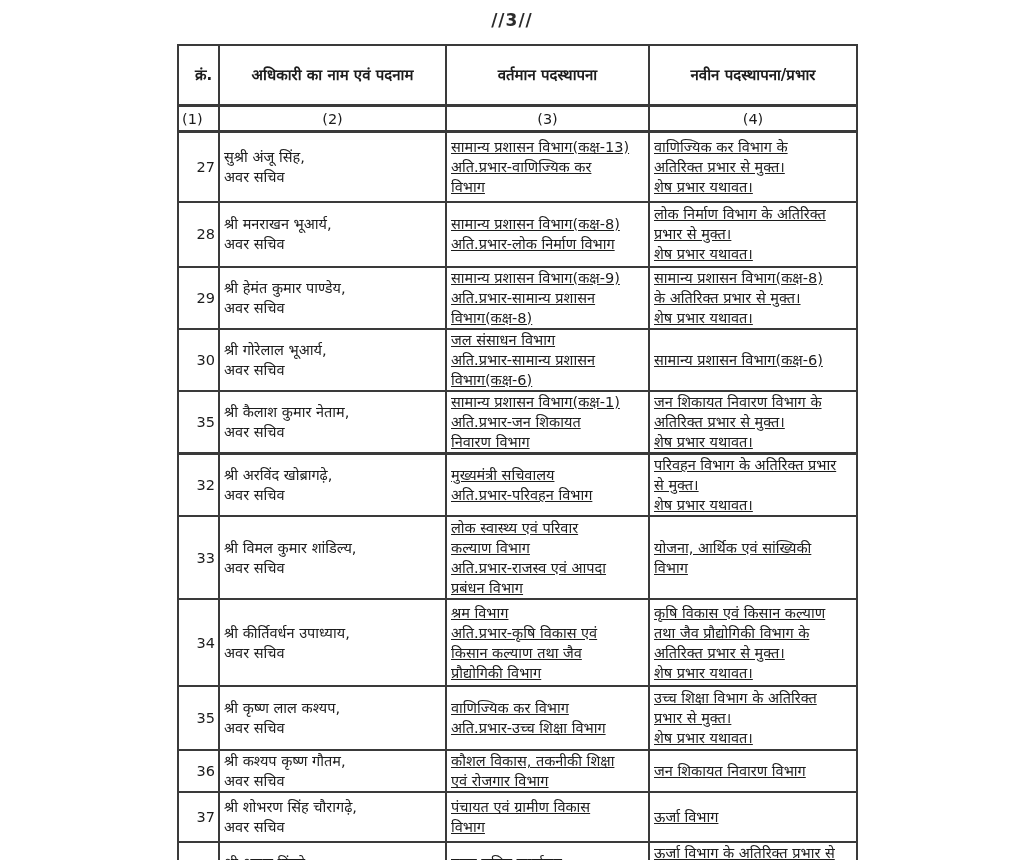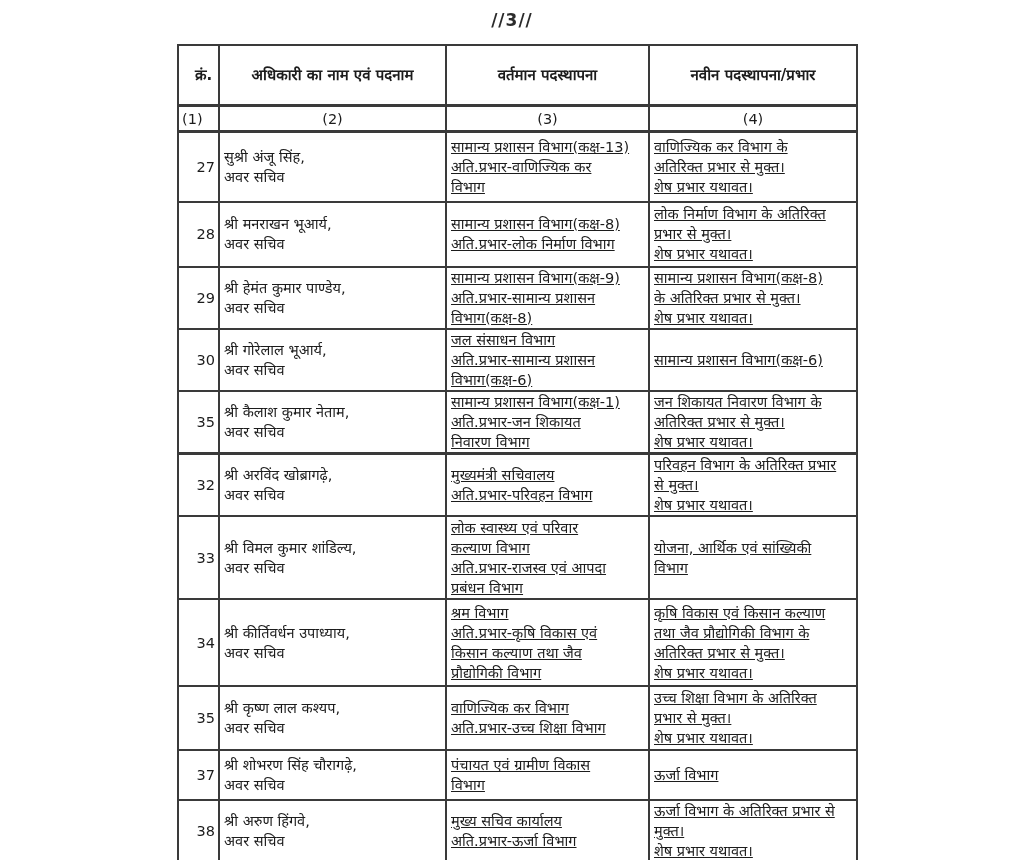--- a/index.html
+++ b/index.html
@@ -187,20 +187,28 @@
         <tr style="height: 64px;">
           <td class="cell-sn">35</td>
           <td class="cell-name">श्री कृष्ण लाल कश्यप,
 अवर सचिव</td>
           <td class="cell-current">वाणिज्यिक कर विभाग
 अति.प्रभार-उच्च शिक्षा विभाग</td>
           <td class="cell-new">उच्च शिक्षा विभाग के अतिरिक्त
 प्रभार से मुक्त।
 शेष प्रभार यथावत।</td>
         </tr>
+        <tr style="height: 42px;">
+          <td class="cell-sn">36</td>
+          <td class="cell-name">श्री कश्यप कृष्ण गौतम,
+अवर सचिव</td>
+          <td class="cell-current">कौशल विकास, तकनीकी शिक्षा
+एवं रोजगार विभाग</td>
+          <td class="cell-new">जन शिकायत निवारण विभाग</td>
+        </tr>
         <tr style="height: 50px;">
           <td class="cell-sn">37</td>
           <td class="cell-name">श्री शोभरण सिंह चौरागढ़े,
 अवर सचिव</td>
           <td class="cell-current">पंचायत एवं ग्रामीण विकास
 विभाग</td>
           <td class="cell-new">ऊर्जा विभाग</td>
         </tr>
         <tr style="height: 62px;">
           <td class="cell-sn">38</td>

